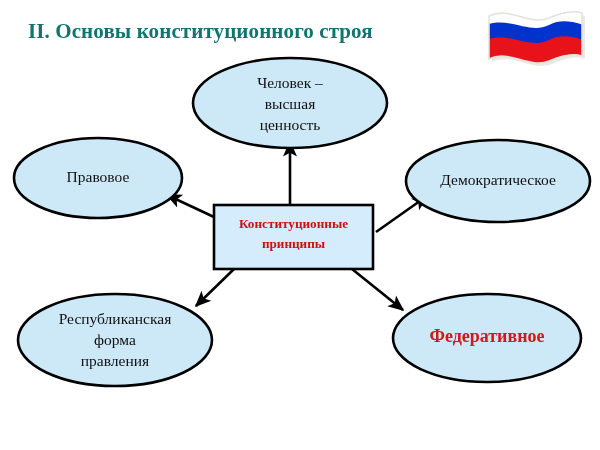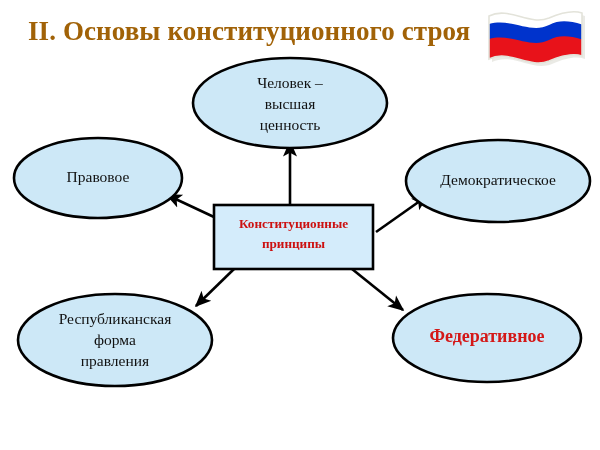--- a/index.html
+++ b/index.html
@@ -22,23 +22,23 @@
   }
 
   
   #title {
     position: absolute;
     left: 28px;
     top: 18px;
     width: 450px;
     font-family: "Liberation Serif", "DejaVu Serif", serif;
     font-weight: bold;
-    font-size: 27px;
+    font-size: 21px;
     line-height: 26px;
-    color: #a16207;
+    color: #0f766e;
     letter-spacing: 0.1px;
     white-space: nowrap;
   }
 
   
   #flag {
     position: absolute;
     left: 483px;
     top: 4px;
     width: 104px;

